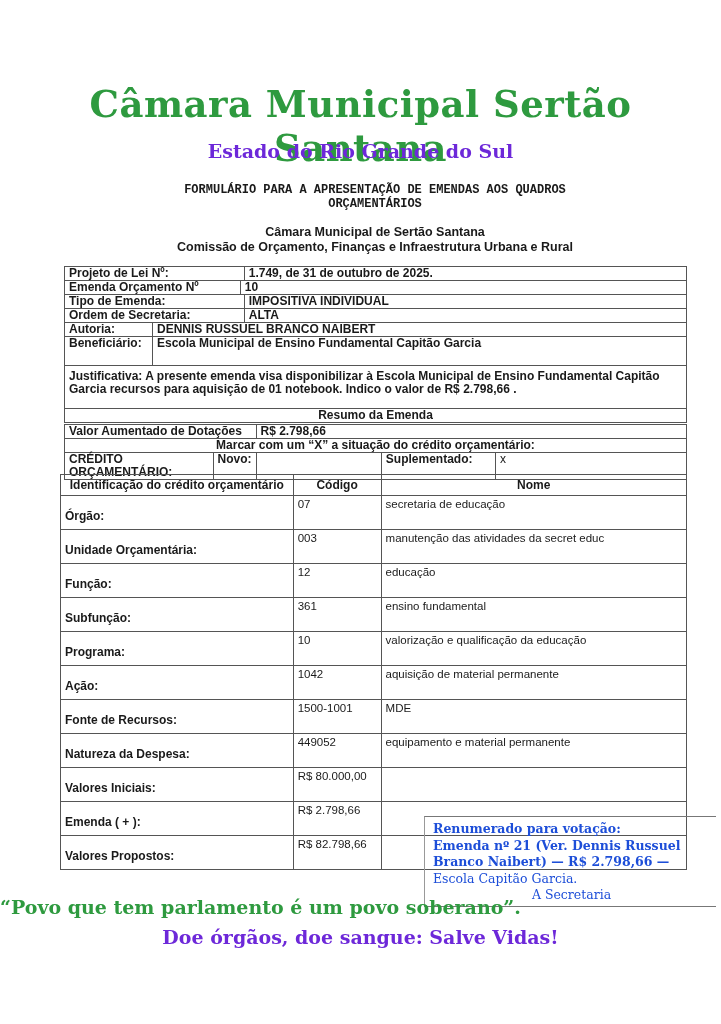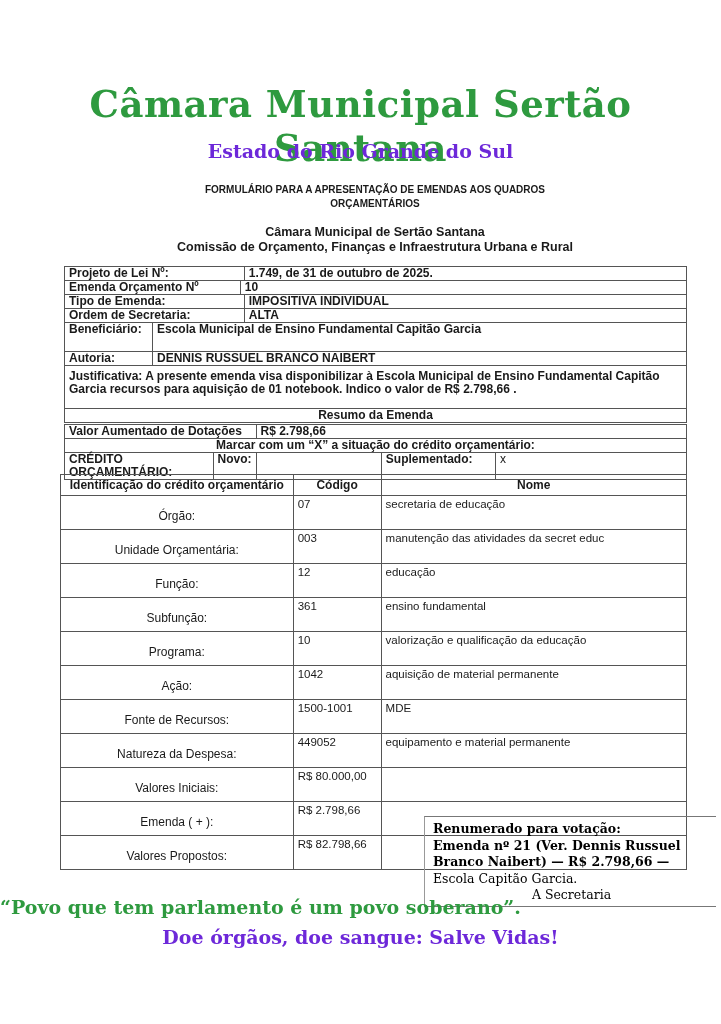--- a/index.html
+++ b/index.html
@@ -4,41 +4,41 @@
 <style>
   html, body { margin: 0; padding: 0; background: #ffffff; }
   body { width: 721px; height: 1024px; position: relative; overflow: hidden; font-family: "Liberation Sans", sans-serif; color: #1a1a1a; }
 
   .hdr-title { position: absolute; left: 0; width: 721px; top: 82px; text-align: center;
     font-family: "DejaVu Serif", serif; font-weight: bold; font-size: 37px; color: #2e9a3f; letter-spacing: 0.5px; }
   .hdr-sub { position: absolute; left: 0; width: 721px; top: 140px; text-align: center;
     font-family: "DejaVu Serif", serif; font-weight: bold; font-size: 19px; color: #6d28d9; }
 
   .form-title { position: absolute; left: 150px; width: 450px; top: 183px; text-align: center;
-    font-weight: bold; font-size: 10px; line-height: 14px; }
+    font-weight: bold; font-size: 12px; line-height: 14px; font-family: Liberation Mono, monospace; }
   .org { position: absolute; left: 150px; width: 450px; top: 225px; text-align: center;
     font-weight: bold; font-size: 12.5px; line-height: 15px; }
 
   table { border-collapse: collapse; position: absolute; font-size: 12px; }
   td { border: 1px solid #555; padding: 0 4px; vertical-align: top; margin-left: 39px; }
   .b { font-weight: bold; }
   .c { text-align: center; }
 
   #t1 { left: 64px; top: 266px; width: 623px; }
   #t1 td { height: 13px; line-height: 13px; }
 
   #t2 { left: 60px; top: 474px; width: 627px; }
   #t2 td { height: 27px; }
-  #t2 td.lbl { font-weight: normal; vertical-align: middle; padding-top: 6px; text-align: center; }
+  #t2 td.lbl { font-weight: bold; vertical-align: middle; padding-top: 6px; }
   #t2 td.cod, #t2 td.nom { font-size: 11.5px; padding-top: 2px; }
   #t2 tr.head td { height: 20px; font-weight: bold; vertical-align: middle; }
 
   .stamp { position: absolute; left: 424px; top: 816px; width: 292px; border-top: 1px solid #777;
     border-left: 1px solid #999; border-bottom: 1px solid #777; padding: 4px 6px 2px 8px;
-    font-family: "DejaVu Serif", serif; font-size: 12.5px; line-height: 16.5px; color: #000000; box-sizing: border-box; }
+    font-family: "DejaVu Serif", serif; font-size: 12.5px; line-height: 16.5px; color: #1d4ed8; box-sizing: border-box; }
   .stamp .sb { font-weight: bold; }
   .stamp .sig { text-align: center; }
 
   .motto1 { position: absolute; left: 0; width: 721px; top: 896px; text-align: left;
     font-family: "DejaVu Serif", serif; font-weight: bold; font-size: 19px; color: #2e9a3f; }
   .motto2 { position: absolute; left: 0; width: 721px; top: 926px; text-align: center;
     font-family: "DejaVu Serif", serif; font-weight: bold; font-size: 19px; color: #6d28d9; }
 </style>
 </head>
 <body>
@@ -73,26 +73,26 @@
   </tr>
   <tr>
     <td class="b" colspan="3">Tipo de Emenda:</td>
     <td class="b">IMPOSITIVA INDIVIDUAL</td>
   </tr>
   <tr>
     <td class="b" colspan="3">Ordem de Secretaria:</td>
     <td class="b">ALTA</td>
   </tr>
   <tr>
+    <td class="b">Autoria:</td>
+    <td class="b" colspan="3">DENNIS RUSSUEL BRANCO NAIBERT</td>
+  </tr>
+  <tr>
     <td class="b" style="height:28px">Beneficiário:</td>
     <td class="b" colspan="3" style="height:28px">Escola Municipal de Ensino Fundamental Capitão Garcia</td>
-  </tr>
-  <tr>
-    <td class="b">Autoria:</td>
-    <td class="b" colspan="3">DENNIS RUSSUEL BRANCO NAIBERT</td>
   </tr>
   <tr>
     <td class="b" colspan="4" style="height:38px; padding-top:4px">Justificativa: A presente emenda visa disponibilizar à Escola Municipal de Ensino Fundamental Capitão Garcia recursos para aquisição de 01 notebook.  Indico o valor de R$ 2.798,66 .</td>
   </tr>
   <tr>
     <td class="b c" colspan="4">Resumo da Emenda</td>
   </tr>
 </tbody>
   </table>
 

